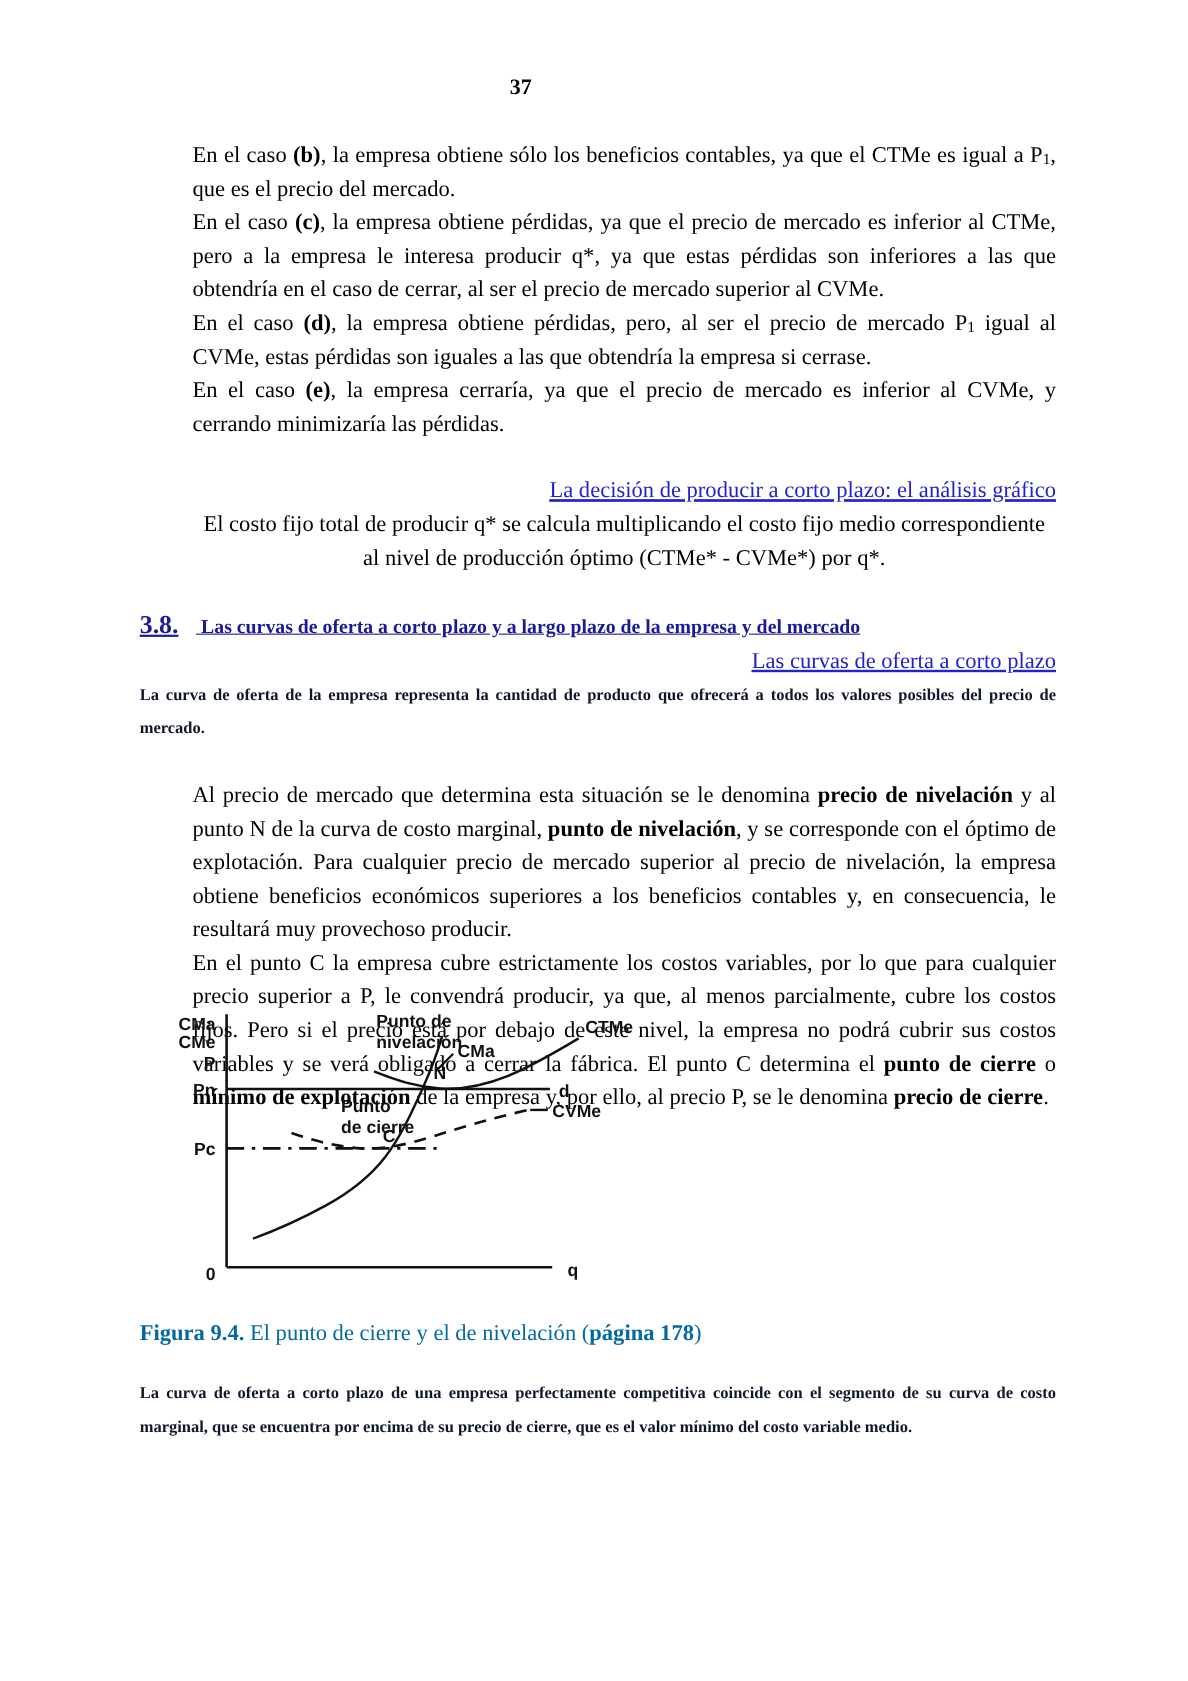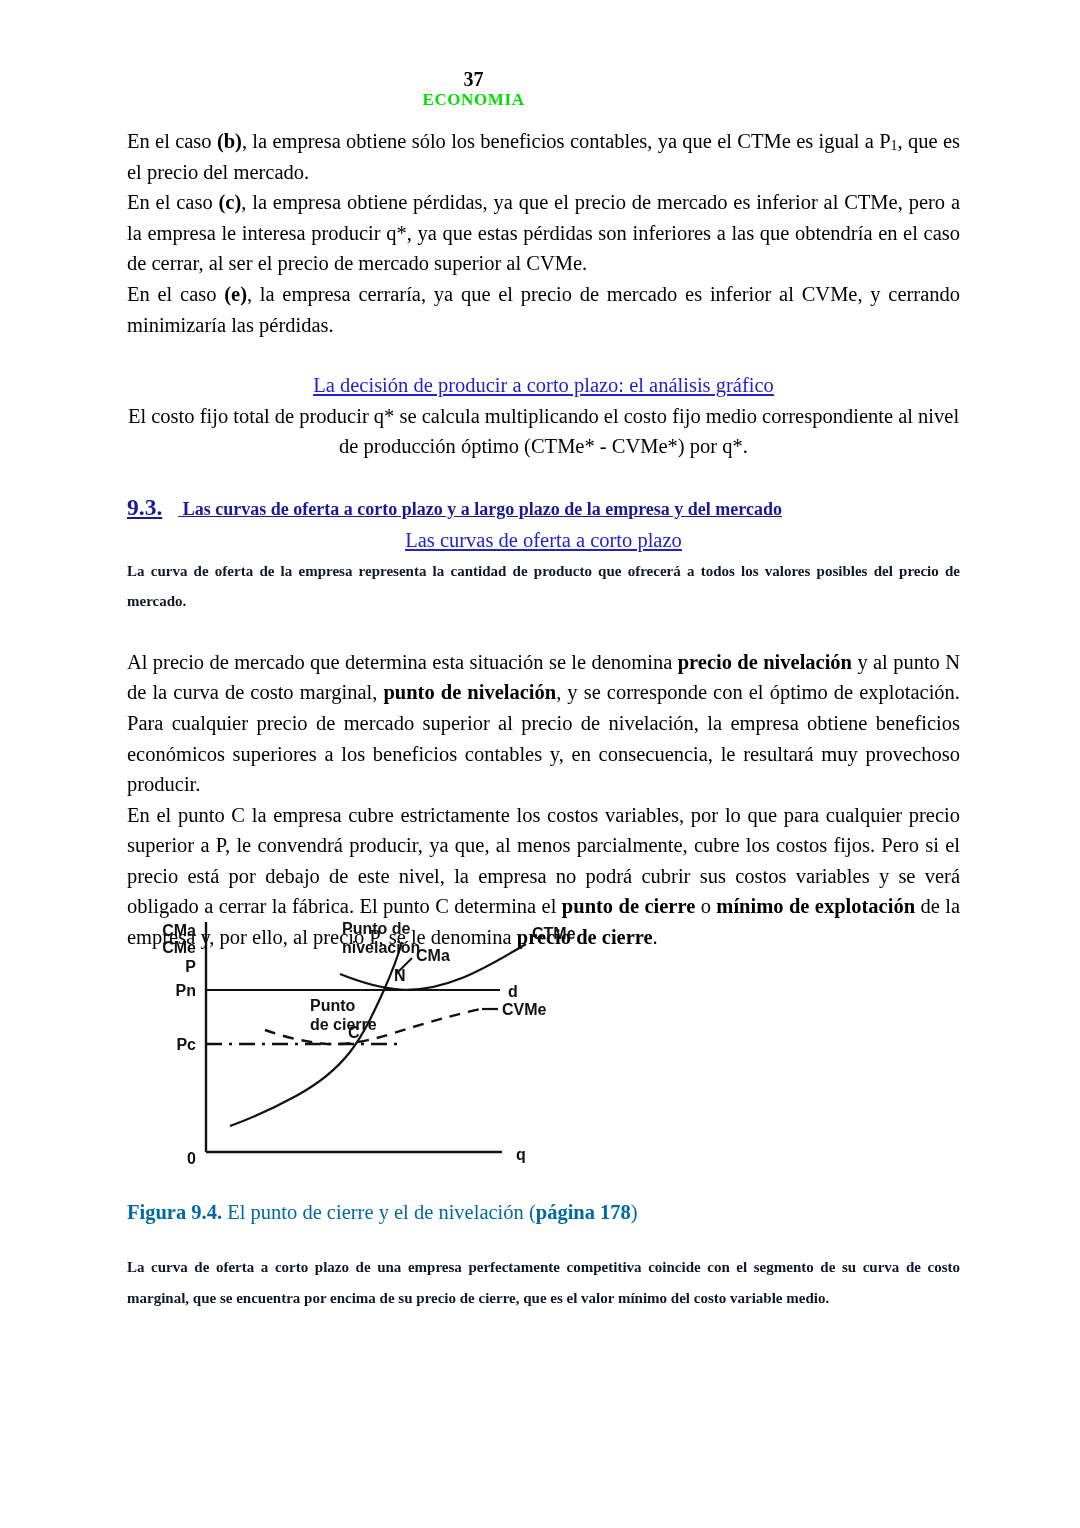--- a/index.html
+++ b/index.html
@@ -62,40 +62,41 @@
     margin: 0;
     padding: 0;
   }
 
   p.body {
     font-size: 20.5px;
     line-height: 30.6px;
     text-align: justify;
     text-justify: inter-word;
     color: #000;
+    margin-left: 48px;
   }
   p.body.nojust { text-align: center; }
 
   .b { font-weight: bold; }
 
   sub.sb {
     font-size: 14px;
     vertical-align: -2px;
     line-height: 0;
   }
 
   
   p.bluehead {
     margin: 0;
     padding: 0;
     font-size: 20.5px;
     line-height: 30.6px;
     color: #2222cc;
     text-decoration: underline;
-    text-align: center;
+    text-align: right;
     display: block;
   }
   p.bluehead span.u {
     text-decoration: underline;
   }
 
   
   p.secthead {
     margin: 0;
     padding: 0;
@@ -154,41 +155,41 @@
     width: 833px;
   }
 </style>
 </head>
 <body>
 
 <div class="page">
 
   <div class="header">
     <div class="pagenum">37</div>
-    <div class="journal">ECONOMIA</div>
   </div>
 
   <div class="content">
 
     <p class="body"><span>En el caso </span><span class="b">(b)</span><span>, la empresa obtiene sólo los beneficios contables, ya que el CTMe es igual a P</span><sub class="sb">1</sub><span>, que es el precio del mercado.</span></p>
 
     <p class="body"><span>En el caso </span><span class="b">(c)</span><span>, la empresa obtiene pérdidas, ya que el precio de mercado es inferior al CTMe, pero a la empresa le interesa producir q*, ya que estas pérdidas son inferiores a las que obtendría en el caso de cerrar, al ser el precio de mercado superior al CVMe.</span></p>
 
+    <p class="body"><span>En el caso </span><span class="b">(d)</span><span>, la empresa obtiene pérdidas, pero, al ser el precio de mercado P</span><sub class="sb">1</sub><span> igual al CVMe, estas pérdidas son iguales a las que obtendría la empresa si cerrase.</span></p>
 
     <p class="body"><span>En el caso </span><span class="b">(e)</span><span>, la empresa cerraría, ya que el precio de mercado es inferior al CVMe, y cerrando minimizaría las pérdidas.</span></p>
 
     <div class="sp30"></div>
 
     <p class="bluehead"><span class="u">La decisión de producir a corto plazo: el análisis gráfico</span></p>
 
     <p class="body nojust">El costo fijo total de producir q* se calcula multiplicando el costo fijo medio correspondiente al nivel de producción óptimo (CTMe* - CVMe*) por q*.</p>
 
     <div class="sp30"></div>
 
-    <p class="secthead"><span class="num">9.3.</span><span class="ttl"> Las curvas de oferta a corto plazo y a largo plazo de la empresa y del mercado </span></p>
+    <p class="secthead"><span class="num">3.8.</span><span class="ttl"> Las curvas de oferta a corto plazo y a largo plazo de la empresa y del mercado </span></p>
 
     <p class="bluehead"><span class="u">Las curvas de oferta a corto plazo</span></p>
 
     <p class="redblock"><span>La curva de oferta de la empresa representa la cantidad de producto que ofrecerá a todos los valores posibles del precio de mercado</span><span>.</span></p>
 
     <div class="sp30"></div>
 
 
     <p class="body"><span>Al precio de mercado que determina esta situación se le denomina </span><span class="b">precio de nivelación</span><span> y al punto N de la curva de costo marginal, </span><span class="b">punto de nivelación</span><span>, y se corresponde con el óptimo de explotación. Para cualquier precio de mercado superior al precio de nivelación, la empresa obtiene beneficios económicos superiores a los beneficios contables y, en consecuencia, le resultará muy provechoso producir.</span></p>
 

